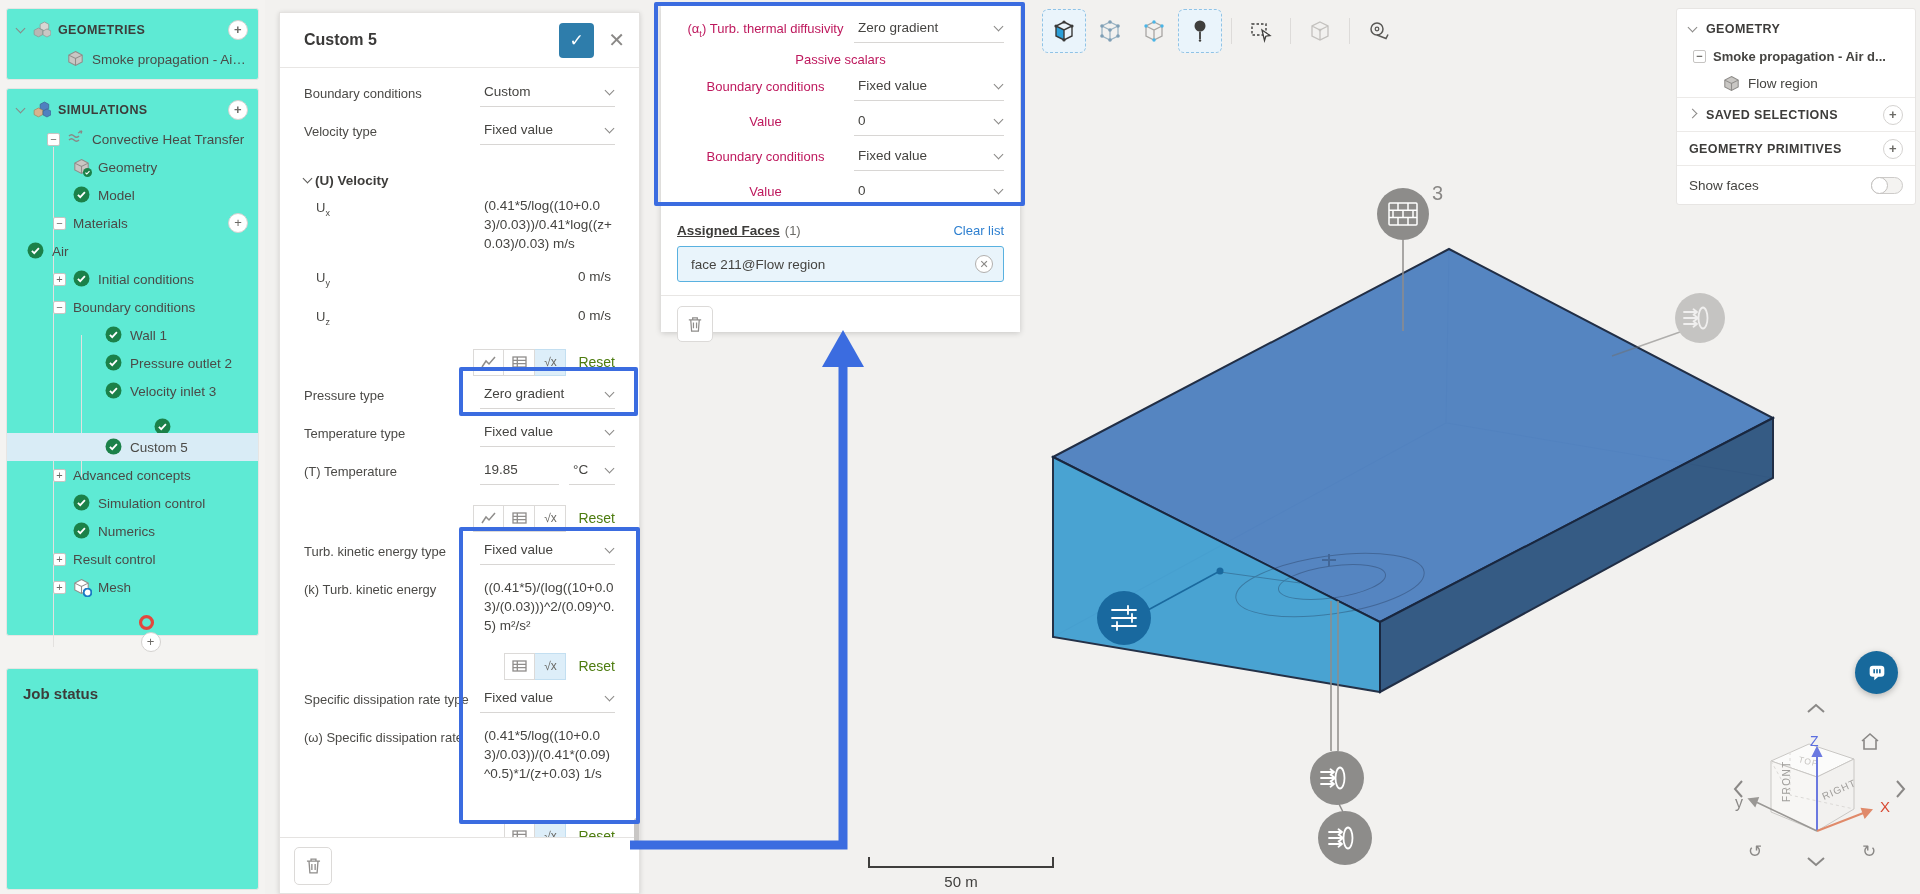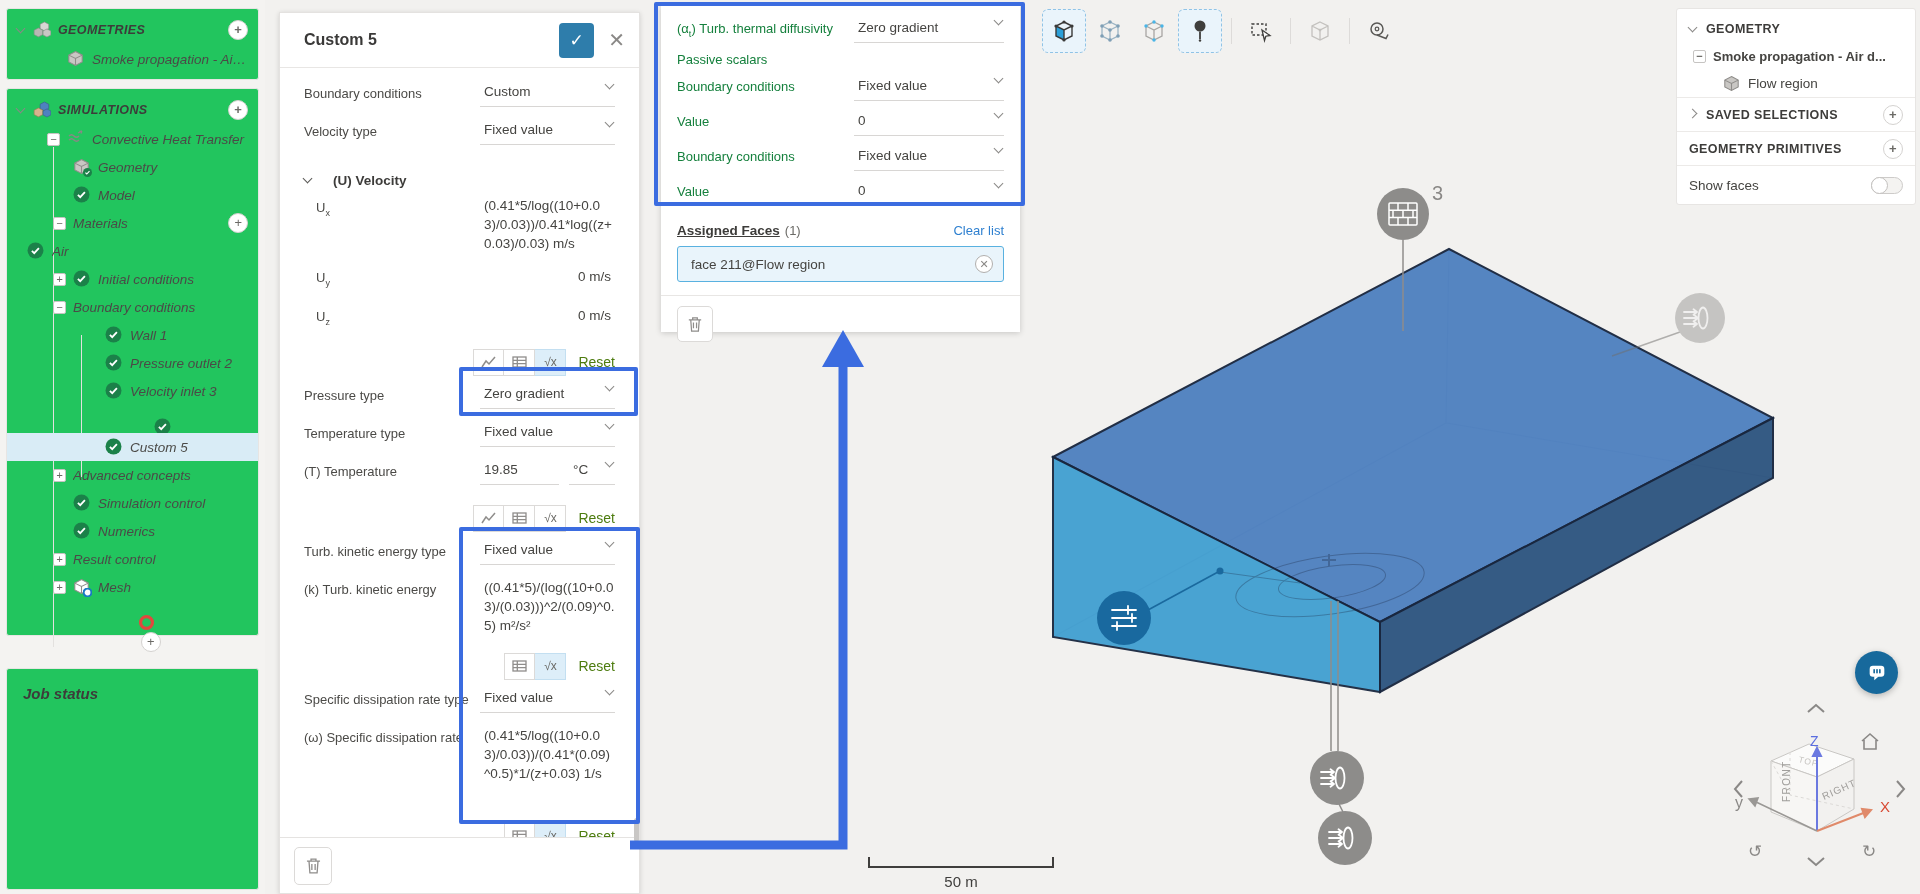--- a/index.html
+++ b/index.html
@@ -3,21 +3,21 @@
 <meta charset="utf-8">
 <style>
   * { margin:0; padding:0; box-sizing:border-box; }
   html,body { width:1920px; height:894px; overflow:hidden; background:#f2f1ef;
     font-family:"Liberation Sans", sans-serif; color:#454441; }
   .abs { position:absolute; }
   
   .chev { display:inline-block; width:7px; height:7px; border-right:1.6px solid #8a8886;
           border-bottom:1.6px solid #8a8886; transform:rotate(45deg); margin-top:-3px; }
   .chev.right { transform:rotate(-45deg); }
-  .card { background:#22c55e; border:1px solid #e7e5e3; border-radius:3px;font-style:italic; }
+  .card { background:#5eead4; border:1px solid #e7e5e3; border-radius:3px; }
   .plusbtn { width:20px; height:20px; border:1px solid #d4d2d0; border-radius:50%;
              background:#fff; color:#6b6a66; font-size:13px; line-height:18px; text-align:center; }
   
   #sidebar { left:0; top:0; width:265px; height:894px; background:#f4f3f1; z-index:10; }
   .tree-row { display:flex; align-items:center; height:28px; font-size:13.5px; color:#4b4a47;
               padding-right:10px; position:relative; }
   .tree-row.hdr { height:30px; font-weight:bold; font-size:12.5px; letter-spacing:.4px; color:#3d3c3a; }
   .tree-row.sel { background:#d9ecf6; }
   .tree-exp { width:13px; height:13px; border:1px solid #c6c4c2; background:#fff; color:#6b6a66;
               font-size:11px; line-height:11px; text-align:center; margin-right:7px; flex:none; border-radius:2px;}
@@ -32,42 +32,42 @@
   #sp-head { position:absolute; top:0; left:0; right:0; height:55px; border-bottom:1px solid #e8e6e4;
              display:flex; align-items:center; padding:0 14px 0 24px; }
   #sp-title { font-size:16px; font-weight:bold; color:#3a3938; flex:1; }
   #sp-ok { width:35px; height:35px; background:#2e7dab; border-radius:4px; border:none; color:#fff;
            font-size:17px; margin-right:14px; }
   #sp-x { color:#8a8886; font-size:20px; background:none; border:none; }
   #sp-body { position:absolute; top:56px; left:0; right:0; height:770px; overflow:hidden; padding:13px 24px 0 24px; }
   .p-row { display:flex; align-items:flex-start; min-height:38px; }
   .p-lbl { width:176px; flex:none; font-size:13px; color:#4b4a47; padding-top:4px; }
   .p-val { flex:1; }
-  .dd { display:flex; border-bottom:1px solid #d8d6d4; padding:2px 2px 7px 4px; }
+  .dd { display:flex; align-items:center; border-bottom:1px solid #d8d6d4; padding:2px 2px 7px 4px; }
   .dd .txt { flex:1; font-size:13.5px; color:#454441; }
   .formula { font-size:13.5px; line-height:1.42; word-break:break-all; padding-left:4px; color:#454441; }
   .rnum { text-align:right; font-size:13.5px; padding:3px 4px 0 0; }
   .icons-row { display:flex; justify-content:flex-end; align-items:center; margin:4px 0 8px 0; height:28px; }
   .ibtn { width:31px; height:27px; border:1px solid #dcdad8; background:#fff; display:inline-flex;
           align-items:center; justify-content:center; font-size:12px; color:#6b6a66; }
   .ibtn + .ibtn { border-left:none; }
   .ibtn.act { background:#ddeef9; border-color:#c3dff1; }
   .reset { color:#4d7c0f; font-size:14px; margin-left:12px; }
-  .sec-hd { display:flex; align-items:center; gap:22px; font-size:13.5px; font-weight:bold;
+  .sec-hd { display:flex; align-items:center; gap:4px; font-size:13.5px; font-weight:bold;
             color:#3d3c3a; min-height:38px; padding-top:6px; }
   #sp-foot { position:absolute; bottom:0; left:0; right:0; height:56px; border-top:1px solid #e5e3e1;
              background:#fff; display:flex; align-items:center; padding-left:14px; }
   .trashbtn { width:38px; height:38px; border:1px solid #dcdad8; border-radius:5px; background:#fff;
               display:flex; align-items:center; justify-content:center; }
   sub { font-size:9px; }
   
   #dpanel { left:661px; top:6px; width:359px; height:326px; background:#fff; z-index:20;
             box-shadow:0 1px 6px rgba(0,0,0,.18); padding:12px 16px 0 16px; }
   .d-row { display:flex; align-items:flex-start; }
-  .d-lbl { flex:1; font-size:13px; color:#15803d; padding-top:3px; }
+  .d-lbl { flex:1; font-size:13px; color:#be185d; padding-top:3px;text-align:center; }
   .d-val { width:150px; flex:none; }
   #af-title { display:flex; align-items:center; margin-top:8px; }
   #af-title b { font-size:13.5px; color:#3d3c3a;text-decoration:underline; }
   #af-count { font-size:13px; color:#6b6a66; margin-left:5px; flex:1; }
   #clear-list { color:#2f80d0; font-size:13px; }
   .chip { margin-top:8px; height:36px; border:1px solid #59b1e0; background:#e9f4fb; border-radius:3px;
           display:flex; align-items:center; padding:0 10px 0 13px; font-size:13.5px; color:#454441; }
   .chip .x { margin-left:auto; width:18px; height:18px; border:1px solid #b1afad; border-radius:50%;
              color:#8a8886; font-size:11px; line-height:16px; text-align:center; background:#fff; }
   #dp-div { border-top:1px solid #e8e6e4; margin:13px -16px 0 -16px; }

